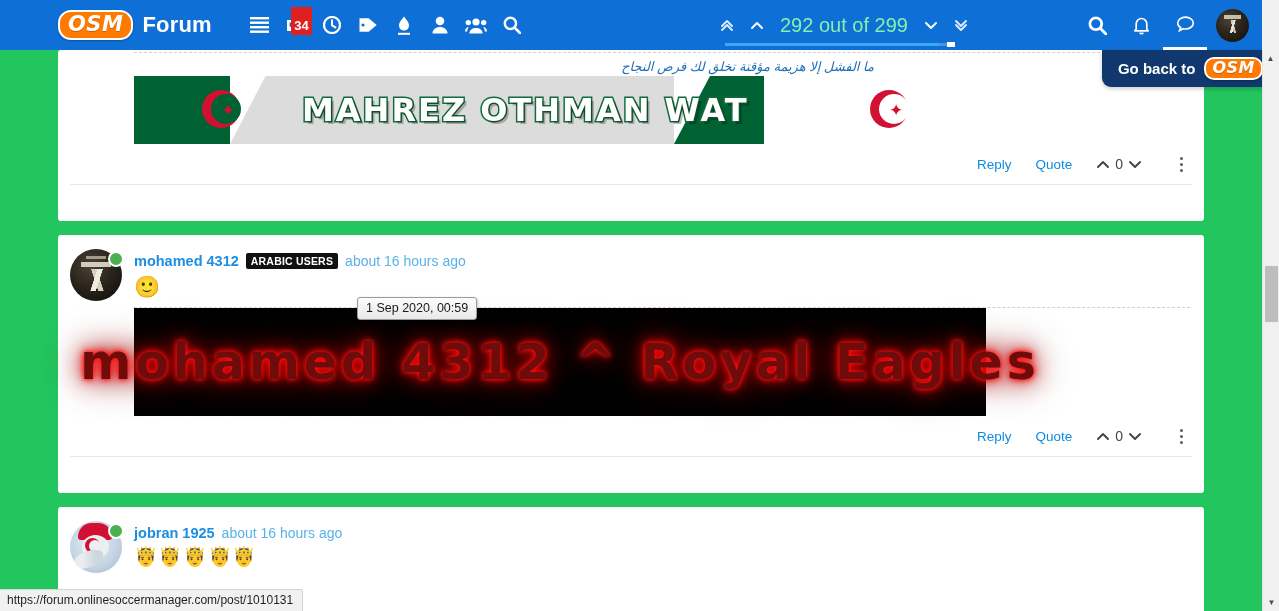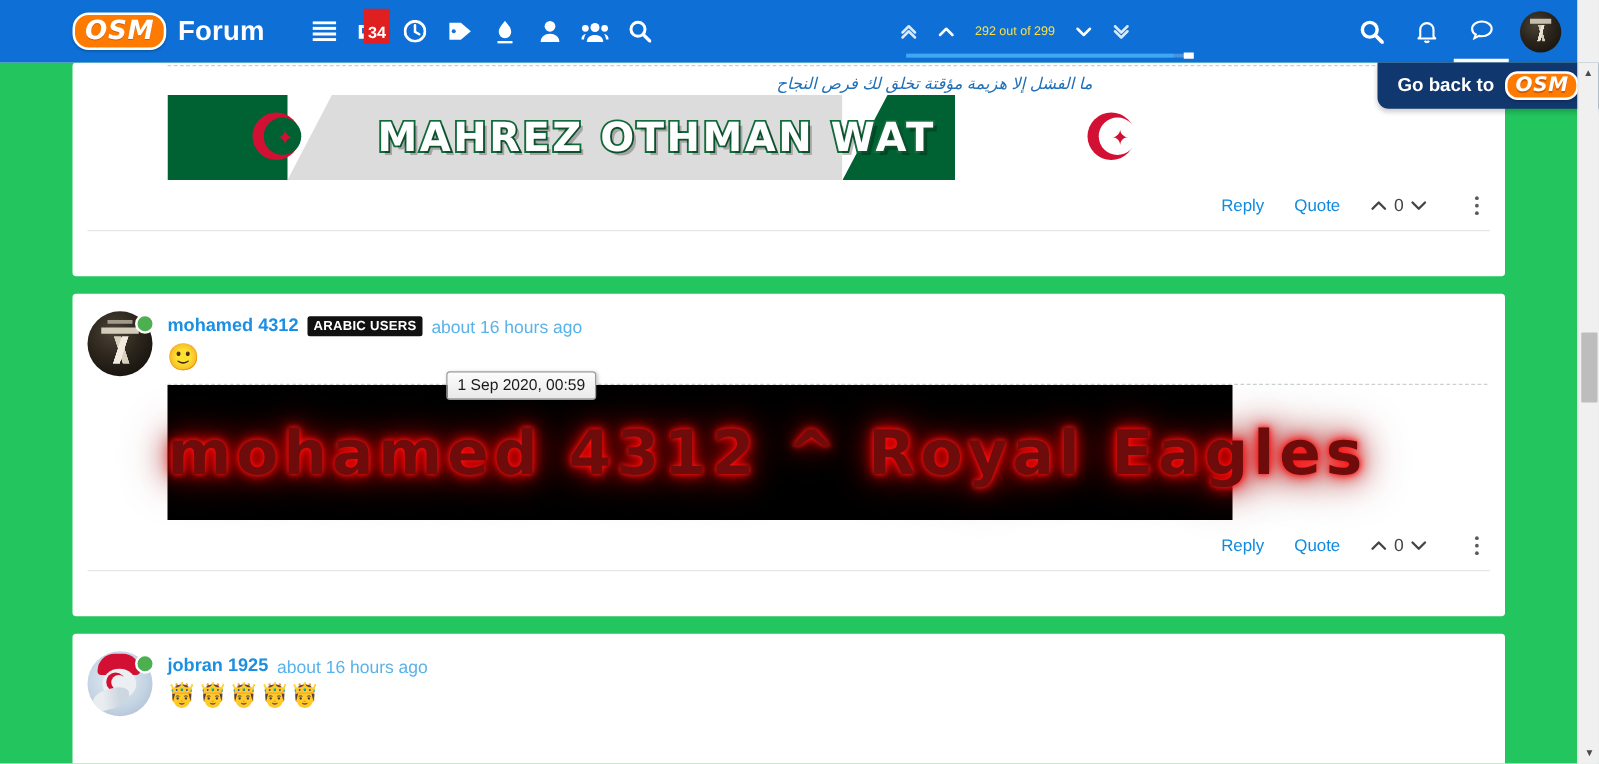--- a/index.html
+++ b/index.html
@@ -72,21 +72,21 @@
     position: absolute; left: 712px; top: 5px;
     display: flex; align-items: center; height: 40px;
     color: #ffffff;
   }
   .pg-btn {
     width: 30px; height: 34px;
     display: flex; align-items: center; justify-content: center;
     color: #dbeaf9; cursor: pointer;
   }
   .pg-label {
-    color: #fde047; font-size: 10px;
+    color: #86efac; font-size: 20px;
     padding: 0 8px; white-space: nowrap; cursor: pointer;
   }
   .pg-progress {
     position: absolute;
     left: 725px; top: 43px;
     width: 230px; height: 3px;
     background: rgba(255,255,255,.25);
   }
   .pg-progress-fill {
     height: 100%; background: #3fa8f4; width: 93%;
@@ -345,21 +345,21 @@
     box-shadow: 1px 1px 3px rgba(0,0,0,.22);
     z-index: 60;
     white-space: nowrap;
   }
 
   
   .red-sig {
     margin-left: 76px;
     width: 852px; height: 108px;
     background: #000000;
-    display: flex; align-items: center; justify-content: flex-start;
+    display: flex; align-items: center; justify-content: center;
   }
   .red-sig span {
     font-family: "DejaVu Sans", sans-serif;
     font-weight: bold;
     font-size: 49px;
     letter-spacing: 4px;
     color: #6e0b0b;
     text-shadow:
       0 0 4px #ff1414,
       0 0 10px #ff0000,
@@ -674,14 +674,15 @@
   </div>
 
   <div class="tooltip">1 Sep 2020, 00:59</div>
 
   <div class="scrollbar">
     <div class="scroll-thumb"></div>
     <div class="scroll-arrow">▼</div>
   </div>
   <div class="scroll-up-arrow">▲</div>
 
+  <div class="statusbar">https://forum.onlinesoccermanager.com/post/1010131</div>
 
 </div>
 
 </body></html>

